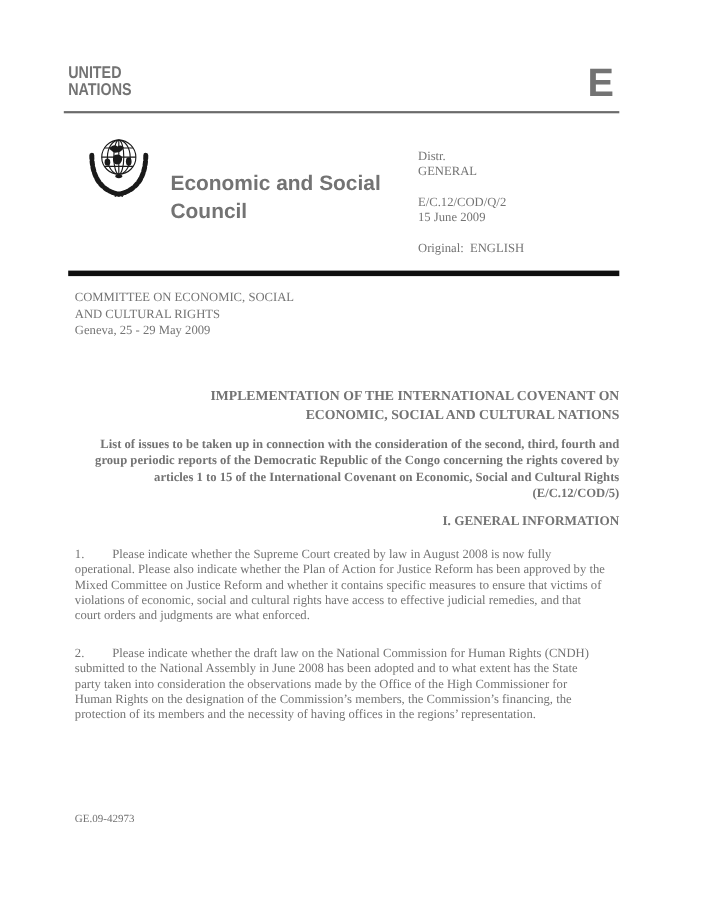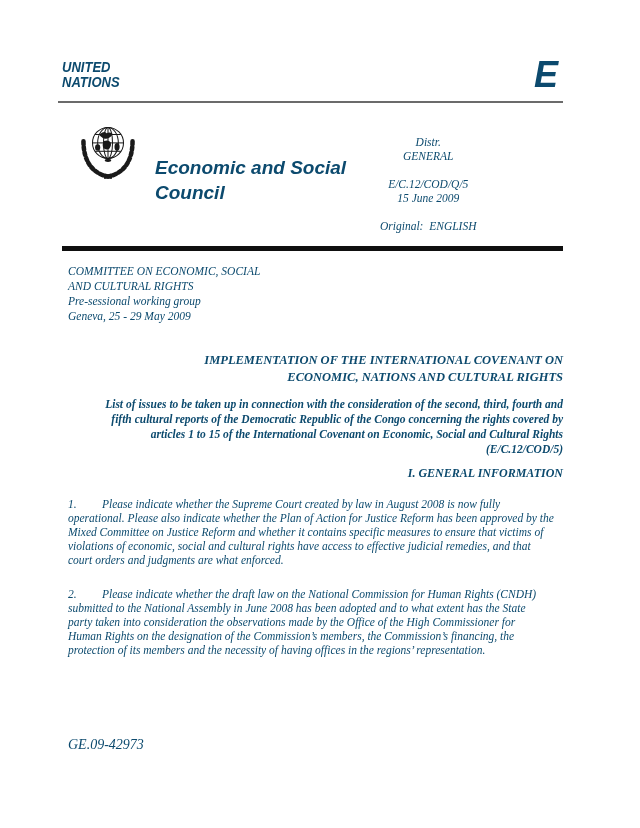--- a/index.html
+++ b/index.html
@@ -1,24 +1,23 @@
 <!DOCTYPE html>
 <html><head>
 <meta charset="utf-8">
 <style>
   html, body { margin: 0; padding: 0; background: #ffffff; }
   .page {
     position: relative;
     width: 640px;
     height: 828px;
     background: #ffffff;
-    color: #0c4a6e;
+    color: #737373;
     font-family: "Liberation Serif", serif;
     overflow: hidden;
-    font-style: italic;
   }
 
   
   .un-name {
     position: absolute;
     left: 62px;
     top: 59px;
     font-family: "Liberation Sans", sans-serif;
     font-weight: bold;
     font-size: 15.5px;
@@ -67,21 +66,20 @@
     margin-top: 36px;
   }
 
   .doc-info {
     position: absolute;
     left: 380px;
     top: 135px;
     font-size: 11.5px;
     line-height: 14px;
     white-space: nowrap;
-    text-align: center;
   }
   .doc-info .group { margin: 0 0 14px 0; }
   .doc-info .group.last { margin-bottom: 0; margin-top: 11px; }
 
   .divider-bar {
     position: absolute;
     left: 62px;
     top: 246px;
     width: 501px;
     height: 5px;
@@ -140,21 +138,21 @@
     white-space: nowrap;
   }
   .paragraph.p1 { top: 497px; }
   .paragraph.p2 { top: 587px; }
   .para-num { display: inline-block; width: 34px; }
 
   .footer-ref {
     position: absolute;
     left: 68px;
     top: 738px;
-    font-size: 14px;
+    font-size: 10px;
     line-height: 14px;
   }
 </style>
 </head>
 <body>
 
 <div class="page">
 
   <div class="un-name">
     <div>UNITED</div>
@@ -191,43 +189,42 @@
     <div>Economic and Social</div>
     <div>Council</div>
   </div>
 
   <div class="doc-info">
     <div class="group">
       <div>Distr.</div>
       <div>GENERAL</div>
     </div>
     <div class="group">
-      <div>E/C.12/COD/Q/5</div>
+      <div>E/C.12/COD/Q/2</div>
       <div>15 June 2009</div>
     </div>
     <div class="group last">Original:&nbsp; ENGLISH</div>
   </div>
 
   <div class="divider-bar"></div>
 
   <div class="session-block">
     <div>COMMITTEE ON ECONOMIC, SOCIAL</div>
     <div>AND CULTURAL RIGHTS</div>
-    <div>Pre-sessional working group</div>
     <div>Geneva, 25 - 29 May 2009</div>
   </div>
 
   <div class="doc-title">
     <div>IMPLEMENTATION OF THE INTERNATIONAL COVENANT ON</div>
-    <div>ECONOMIC, NATIONS AND CULTURAL RIGHTS</div>
+    <div>ECONOMIC, SOCIAL AND CULTURAL NATIONS</div>
   </div>
 
   <div class="doc-subtitle">
     <div>List of issues to be taken up in connection with the consideration of the second, third, fourth and</div>
-    <div>fifth cultural reports of the Democratic Republic of the Congo concerning the rights covered by</div>
+    <div>group periodic reports of the Democratic Republic of the Congo concerning the rights covered by</div>
     <div>articles 1 to 15 of the International Covenant on Economic, Social and Cultural Rights</div>
     <div>(E/C.12/COD/5)</div>
   </div>
 
   <div class="section-heading">I. GENERAL INFORMATION</div>
 
   <div class="paragraph p1">
     <div>
       <span class="para-num">1.</span><span>Please indicate whether the Supreme Court created by law in August 2008 is now fully</span>
     </div>

